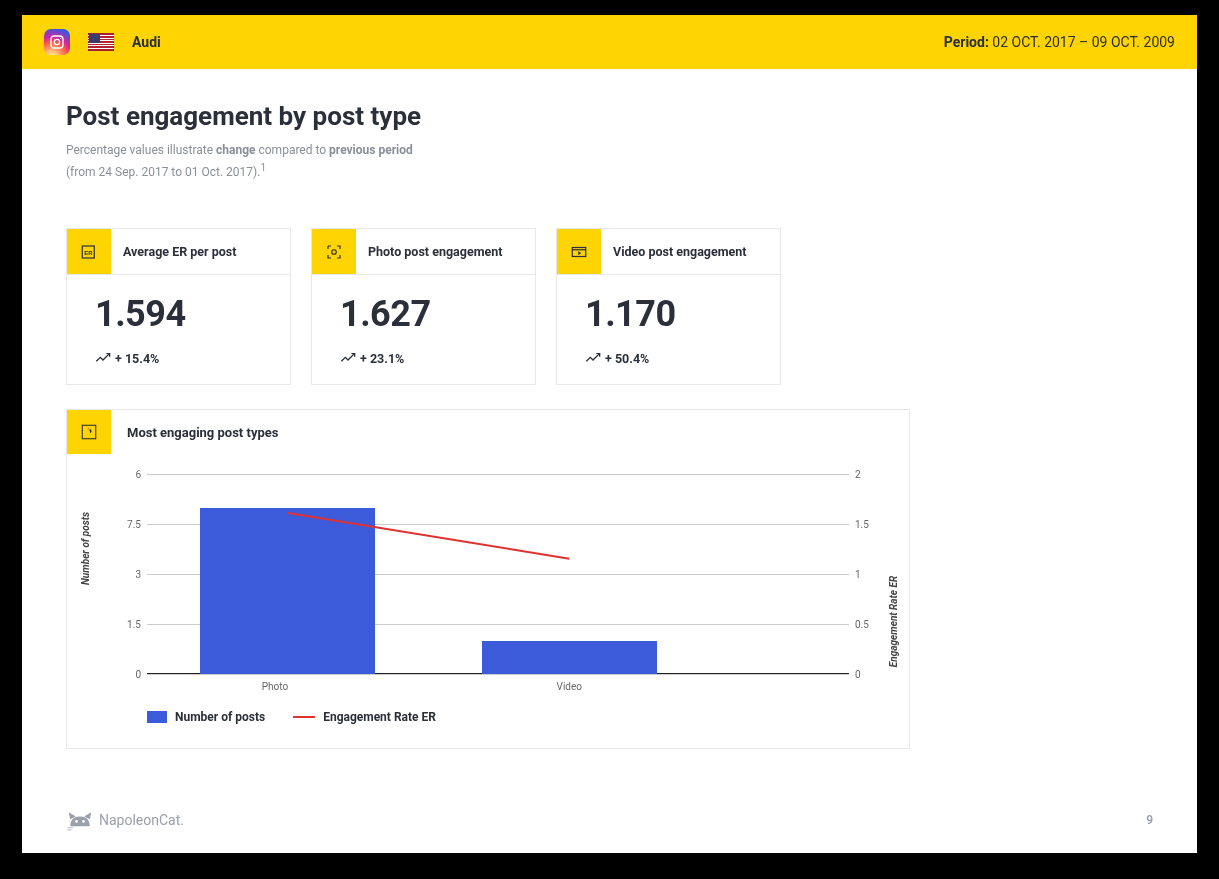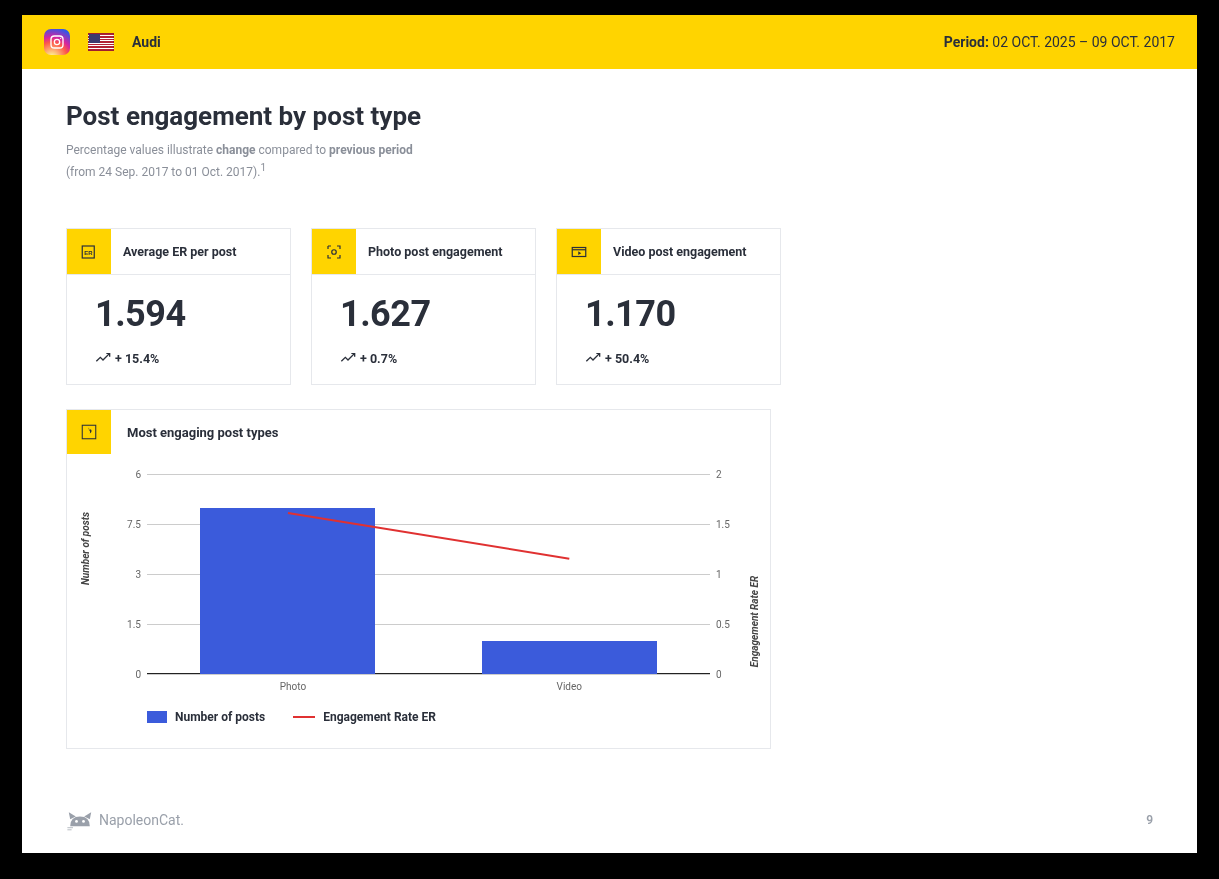--- a/index.html
+++ b/index.html
@@ -62,21 +62,21 @@
     flex-shrink:0;
   }
   .card-label {
     font-size: 12.5px; font-weight:700; color:#2a2f3a;
     padding: 8px 12px; display:flex; align-items:center;
   }
   .card-body { padding: 18px 12px 18px 28px; }
   .card-value { font-size: 36px; font-weight: 700; color:#2a2f3a; letter-spacing: -0.5px; margin-bottom: 16px; }
   .card-change { font-size: 12.5px; font-weight:700; color:#2a2f3a; display:flex; align-items:center; gap:4px; }
   .chart-panel {
-    width: 705px;
+    width: 844px;
     border:1px solid #e6e8ec;
     margin-top: 0;
   }
   .chart-header { display:flex; align-items:stretch; }
   .chart-header .card-icon { width:44px; height:44px; }
   .chart-title { font-size: 13px; font-weight:700; color:#2a2f3a; padding:0 16px; display:flex; align-items:center; }
   .chart-body { padding: 10px 20px 20px 20px; position:relative; }
   .plot-area { position:relative; height: 200px; margin: 10px 40px 0 60px; }
   .gridline { position:absolute; left:0; right:0; border-top:1px solid #ccc; }
   .y-label { position:absolute; left:-32px; font-size:10px; color:#666; transform: translateY(-50%); text-align:right; width:26px; }
@@ -113,21 +113,21 @@
             <circle cx="12" cy="12" r="4"></circle>
             <circle cx="17.5" cy="6.5" r="1" fill="#fff" stroke="none"></circle>
           </svg>
       </div>
       <div class="flag"></div>
       <div class="brand-name">Audi</div>
     </div>
     <div class="period">
       <b>Period:</b>
       <span> </span>
-      <span>02 OCT. 2025 – 09 OCT. 2017</span>
+      <span>02 OCT. 2017 – 09 OCT. 2009</span>
     </div>
   </div>
 
   <div class="content">
     <h1 class="title">Post engagement by post type</h1>
     <div class="subtitle">
       <span>Percentage values illustrate </span><b>change</b><span> compared to </span><b>previous period</b><br>
       <span>(from 24 Sep. 2017 to 01 Oct. 2017).</span><sup>1</sup>
     </div>
 
@@ -170,21 +170,21 @@
         </div>
         <div class="card-body">
           <div class="card-value">1.627</div>
           <div class="card-change">
             <span class="trend-arrow">
               <svg width="16" height="10" viewBox="0 0 24 14">
                   <polyline points="2,12 8,6 12,10 22,0" fill="none" stroke="#2a2f3a" stroke-width="2"></polyline>
                   <polyline points="17,0 22,0 22,5" fill="none" stroke="#2a2f3a" stroke-width="2"></polyline>
                 </svg>
             </span>
-            <span>+ 0.7%</span>
+            <span>+ 23.1%</span>
           </div>
         </div>
       </div>
 
       <div class="card">
         <div class="card-header">
           <div class="card-icon">
             <svg width="18" height="18" viewBox="0 0 24 24" fill="none" stroke="#2a2f3a" stroke-width="1.6">
                 <rect x="3" y="6" width="18" height="12"></rect>
                 <line x1="3" y1="9" x2="21" y2="9"></line>
@@ -232,21 +232,21 @@
             <div class="gridline" style="top: 50px;"></div>
             <div class="y-label" style="top: 50px;">7.5</div>
             <div class="gridline" style="top: 0px;"></div>
             <div class="y-label" style="top: 0px;">6</div>
             <div class="y2-label" style="top: 200px;">0</div>
             <div class="y2-label" style="top: 150px;">0.5</div>
             <div class="y2-label" style="top: 100px;">1</div>
             <div class="y2-label" style="top: 50px;">1.5</div>
             <div class="y2-label" style="top: 0px;">2</div>
             <div class="bar" style="left: 53.485px; width: 174.53px; height: 166.667px;"></div>
-            <div class="x-label" style="left: 146px;">Photo</div>
+            <div class="x-label" style="left: 128px;">Photo</div>
             <div class="bar" style="left: 334.985px; width: 174.53px; height: 33.3333px;"></div>
             <div class="x-label" style="left: 422.25px;">Video</div>
             <div class="line-seg" style="left: 140.75px; top: 37.3px; width: 285.185px; transform: rotate(9.22121deg);"></div>
           </div>
         <div class="legend">
           <div class="legend-item">
             <div class="sw-bar"></div>
             <span>Number of posts</span>
           </div>
           <div class="legend-item">

